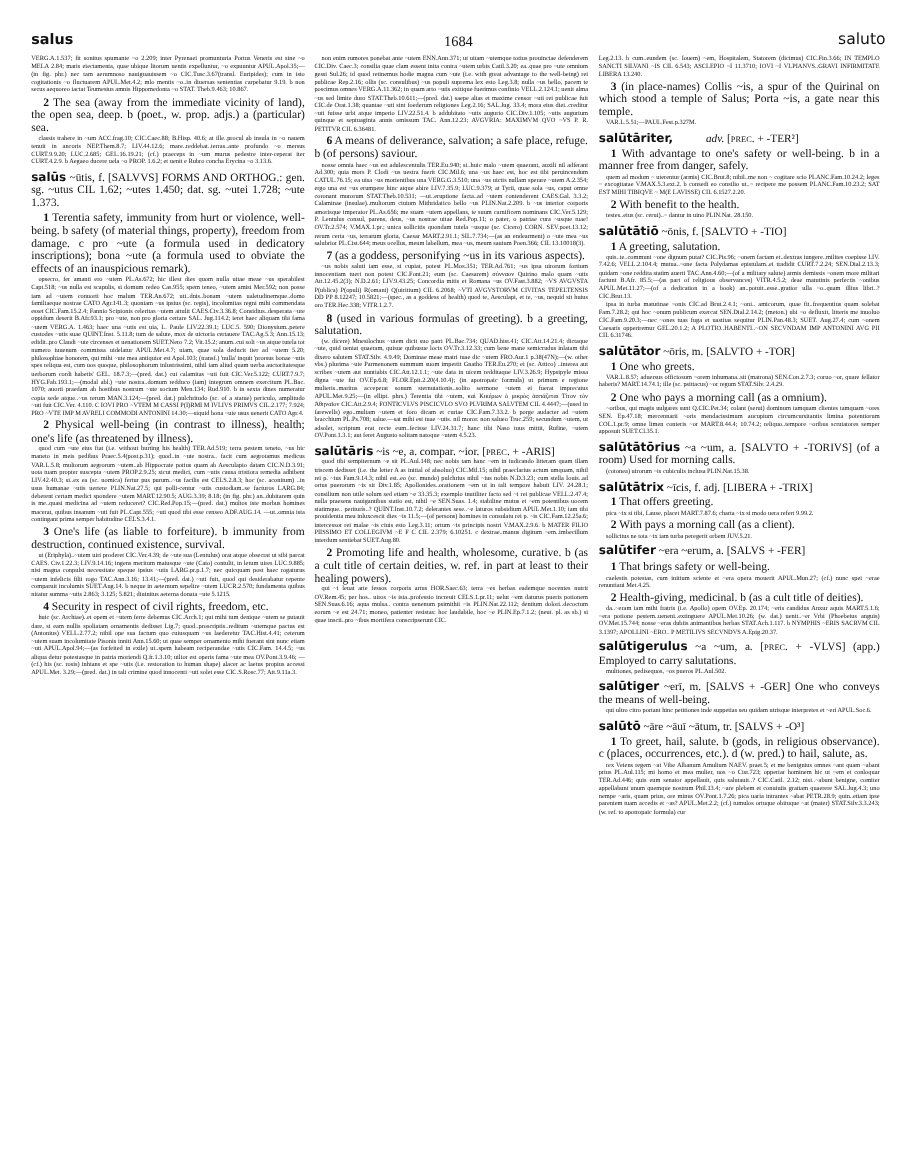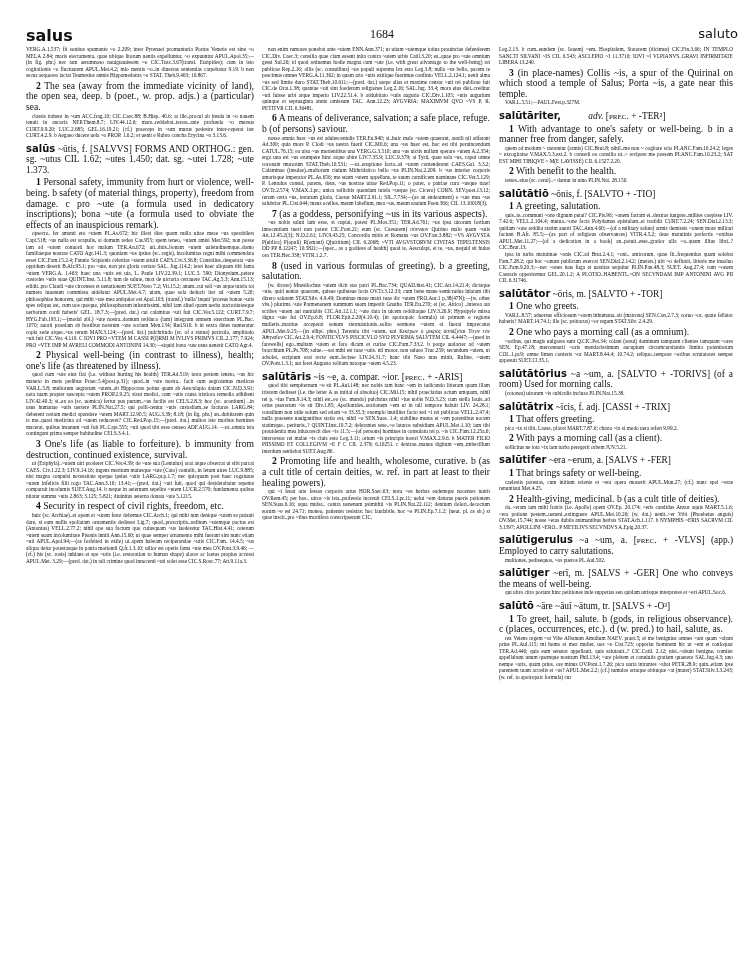--- a/index.html
+++ b/index.html
@@ -1,18 +1,18 @@
 <!DOCTYPE html>
 <html><head>
 <meta charset="utf-8">
 <style>
   html, body { margin: 0; padding: 0; background: #ffffff; }
   body { width: 750px; height: 963px; overflow: hidden; position: relative; color: #111; font-family: "DejaVu Serif", serif; }
   .running-head { position: absolute; top: 26px; left: 26px; right: 12px; height: 16px; }
-  .rh-left { position: absolute; left: 0; top: 0; font-family: "DejaVu Sans", sans-serif; font-weight: bold; font-size: 16px; }
+  .rh-left { position: absolute; left: 0; top: 0; font-family: "DejaVu Sans", sans-serif; font-weight: bold; font-size: 12px; }
   .rh-center { position: absolute; left: 0; right: 0; text-align: center; top: 1px; font-family: "Liberation Serif", serif; font-size: 12px; }
   .rh-right { position: absolute; right: 0; top: 0; font-family: "DejaVu Sans", sans-serif; font-weight: normal; font-size: 13px; }
   .col { position: absolute; top: 46px; width: 228px; font-family: "Liberation Serif", serif; text-align: justify; }
   .col1 { left: 26px; }
   .col2 { left: 262px; }
   .col3 { left: 499px; width: 234px; }
   .cite { font-size: 5.3px; line-height: 6.55px; margin: 0; hyphens: auto; }
   .sense { font-size: 9.6px; line-height: 10.6px; margin: 2px 0 0 0; text-indent: 10px; }
   .sense .num { font-weight: bold; }
   .entry { margin-top: 5px; }
@@ -31,21 +31,21 @@
   <span class="rh-right">saluto</span>
 </div>
 
 <div class="col col1">
   <p class="cite">VERG.A.1.537; fit sonitus spumante ~o 2.209; inter Pyrenaei promunturia Portus Veneris est sine ~o MELA 2.84; maris eiectamenta, quae ubique litorum uentis expelluntur, ~o expuuntur APUL.Apol.35;—(in fig. phr.) nec tam aerumnoso nauiguauissem ~o CIC.Tusc.3.67(transl. Euripides); cum in isto cogitationis ~o fluctuarem APUL.Met.4.2; mlo mentis ~o..in diuersas sententias carpebatur 9.19. b non secus aequoreo iactat Teumesius amnis Hippomedonta ~o STAT. Theb.9.463; 10.867.</p>
   <p class="sense"><span class="num">2</span> <span>The sea (away from the immediate vicinity of land), the open sea, deep. b (poet., w. prop. adjs.) a (particular) sea.</span></p>
   <p class="cite cite-indent">classis trahere in ~um ACC.frag.10; CIC.Caec.88; B.Hisp. 40.6; at ille..procul ab insula in ~o nauem tenuit in ancoris NEP.Them.8.7; LIV.44.12.6; mare..reddebat..terras..ante profundo ~o mersus CURT.9.9.20; LUC.2.685; GEL.16.19.21; (cf.) praeceps in ~um murus pedestre inter-ceperat iter CURT.4.2.9. b Aegaeo ducere uela ~o PROP. 1.6.2; et uenit e Rubro concha Erycina ~o 3.13.6.</p>
 
   <div class="entry">
     <p class="head"><span class="hw">salūs</span> <span>~ūtis, f.</span> <span class="etym">[SALVVS]</span> <span>FORMS AND ORTHOG.: gen. sg. ~utus CIL 1.62; ~utes 1.450; dat. sg. ~utei 1.728; ~ute 1.373.</span></p>
-    <p class="sense"><span class="num">1</span> <span>Personal safety, immunity from hurt or violence, well-being. b safety (of material things, property), freedom from damage. c pro ~ute (a formula used in dedicatory inscriptions); bona ~ute (a formula used to obviate the effects of an inauspicious remark).</span></p>
+    <p class="sense"><span class="num">1</span> <span>Terentia safety, immunity from hurt or violence, well-being. b safety (of material things, property), freedom from damage. c pro ~ute (a formula used in dedicatory inscriptions); bona ~ute (a formula used to obviate the effects of an inauspicious remark).</span></p>
     <p class="cite cite-indent">opsecro, fer amanti ero ~utem PL.As.672; hic illest dies quom nulla uitae meae ~us sperabilest Capt.518; ~us nulla est scapulis, si domum redeo Cas.955; spem teneo, ~utem amisi Mer.592; non posse iam ad ~utem conuorti hoc malum TER.An.672; uti..dnis..bonam ~utem ualetudinemque..domo familiaeque nostrae CATO Agr.141.3; quoniam ~us ipsius (sc. regis), incolumitas regni mihi commendata esset CIC.Fam.15.2.4; Fannio Scipionis celeritas ~utem attulit CAES.Civ.3.36.8; Considius..desperata ~ute oppidum deserit B.Afr.93.1; pro ~ute, non pro gloria certare SAL. Jug.114.2; ieret haec aliquam tibi fama ~utem VERG.A. 1.463; haec una ~utis est uia, L. Paule LIV.22.39.1; LUC.5. 590; Dionysium..petere custodes ~utis suae QUINT.Inst. 5.11.8; tum de salute, mox de uictoria certauere TAC.Ag.5.3; Ann.15.13; edidit..pro Claudi ~ute circenses et uenationem SUET.Nero 7.2; Vit.15.2; anum..cui soli ~us atque tutela tot numero iuuenum commissa uidelatur APUL.Met.4.7; uiam, quae sola deducit iter ad ~utem 5.20; philosophiae honorem, qui mihi ~ute mea antiquior est Apol.103; (transf.) 'nulla' inquit 'prorsus bonae ~utis spes reliqua est, cum uos quoque, philosophorum inlustrissimi, nihil iam aliud quam uerba auctoritatesque uerborum cordi habetis' GEL. 18.7.3;—(pred. dat.) cui calamitas ~uti fuit CIC.Ver.5.122; CURT.7.9.7; HYG.Fab.193.1;—(modal abl.) ~ute nostra..domum redduco (iam) integrum omnem exercitum PL.Bac. 1070; auorti praedam ab hostibus nostrum ~ute socium Men.134; Rud.910. b in sexta dines numeratur copia sede atque..~us rerum MAN.3.124;—(pred. dat.) pulchritudo (sc. of a statue) periculo, amplitudo ~uti fuit CIC.Ver. 4.110. C IOVI PRO ~VTEM M CASSI P(I)RMI M IVLIVS PRIMVS CIL.2.177; 7.924; PRO ~VTE IMP M AVRELI COMMODI ANTONINI 14.30;—siquid bona ~ute usus uenerit CATO Agr.4.</p>
     <p class="sense"><span class="num">2</span> <span>Physical well-being (in contrast to illness), health; one's life (as threatened by illness).</span></p>
     <p class="cite cite-indent">quod cum ~ute eius fiat (i.e. without hurting his health) TER.Ad.519; terra pestem teneto, ~us hic maneto in meis pedibus Praec.5.4(post.p.31); quod..in ~ute nostra.. facit cum aegrotamus medicus VAR.L.5.8; multorum aegrorum ~utem..ab Hippocrate potius quam ab Aesculapio datam CIC.N.D.3.91; uota tuam propter suscepta ~utem PROP.2.9.25; sicut medici, cum ~utis causa tristiora remedia adhibent LIV.42.40.3; si..ex ea (sc. uomica) fertur pus purum..~us facilis est CELS.2.8.3; hoc (sc. aconitum) ..in usus humanae ~utis uertere PLIN.Nat.27.5; qui polli-centur ~utis custodiam..se facturos LARG.84; deberent certam medici spondere ~utem MART.12.90.5; AUG.3.39; 8.18; (in fig. phr.) an..dubitarem quin is me..quasi medicina ad ~utem reduceret? CIC.Red.Pop.15;—(pred. dat.) multos iste morbus homines macerat, quibus insanum ~uti fuit PL.Capt.555; ~uti quod tibi esse censeo ADF.AUG.14. —ut..omnia ista contingant prima semper habitudine CELS.3.4.1.</p>
     <p class="sense"><span class="num">3</span> <span>One's life (as liable to forfeiture). b immunity from destruction, continued existence, survival.</span></p>
     <p class="cite cite-indent">ut (Eriphyla)..~utem uiri proderet CIC.Ver.4.39; de ~ute sua (Lentulus) orat atque obsecrat ut sibi parcat CAES. Civ.1.22.3; LIV.9.14.16; ingens meritum maiusque ~ute (Cato) contulit, in letum uires LUC.9.885; nisi magna conpulsi necessitate speque ipsius ~utis LARG.pr.p.1.7; nec quicquam post haec rogaturus ~utem infelicis filii rogo TAC.Ann.3.16; 13.41;—(pred. dat.) ~uti fuit, quod qui desiderabatur repente comparuit incolumis SUET.Aug.14. b neque in aeternum sepelire ~utem LUCR.2.570; fundamenta quibus nitatur summa ~utis 2.863; 3.125; 5.821; diuinitus aeterna donata ~ute 5.1215.</p>
     <p class="sense"><span class="num">4</span> <span>Security in respect of civil rights, freedom, etc.</span></p>
     <p class="cite cite-indent">huic (sc. Archiae)..et opem et ~utem ferre debemus CIC.Arch.1; qui mihi tum denique ~utem se putauit dare, si eam nullis spoliatam ornamentis dedisset Lig.7; quod..proscriptis..reditum ~utemque pactus est (Antonius) VELL.2.77.2; nihil ope sua factum quo cuiusquam ~us laederetur TAC.Hist.4.41; ceterum ~utem suam incolumitate Pisonis inniti Ann.15.60; ut quae semper ornamento mihi fuerant sint nunc etiam ~uti APUL.Apol.94;—(as forfeited in exile) ut..spem habeam reciperandae ~utis CIC.Fam. 14.4.5; ~us aliqua detur potestasque in patria moriendi Q.fr.1.3.10; uilior est operis fama ~ute mea OV.Pont.3.9.46; —(cf.) his (sc. rosis) inhians et spe ~utis (i.e. restoration to human shape) alacer ac laetus propius accessi APUL.Met. 3.29;—(pred. dat.) in tali crimine quod innocenti ~uti solet esse CIC.S.Rosc.77; Att.9.11a.3.</p>
   </div>
 </div>
 
@@ -93,21 +93,21 @@
     <p class="sense"><span class="num">2</span> <span>One who pays a morning call (as a omnium).</span></p>
     <p class="cite cite-indent">~oribus, qui magis uulgares sunt Q.CIC.Pet.34; colant (serui) dominum tamquam clientes tamquam ~ores SEN. Ep.47.18; mercennarii ~oris mendacissimum aucupium circumcursitantis limina potentiorum COL.1.pr.9; omne limen conteris ~or MART.8.44.4; 10.74.2; reliquo..tempore ~oribus scrutatores semper apposuit SUET.Cl.35.1.</p>
   </div>
 
   <div class="entry">
     <p class="head"><span class="hw">salūtātōrius</span> <span>~a ~um, a.</span> <span class="etym">[SALVTO + -TORIVS]</span> <span>(of a room) Used for morning calls.</span></p>
     <p class="cite cite-indent">(cotonea) uirorum ~is cubiculis inclusa PLIN.Nat.15.38.</p>
   </div>
 
   <div class="entry">
-    <p class="head"><span class="hw">salūtātrix</span> <span>~īcis, f. adj.</span> <span class="etym">[CASSI + -TRIX]</span></p>
+    <p class="head"><span class="hw">salūtātrix</span> <span>~īcis, f. adj.</span> <span class="etym">[LIBERA + -TRIX]</span></p>
     <p class="sense"><span class="num">1</span> <span>That offers greeting.</span></p>
     <p class="cite cite-indent">pica ~ix si tibi, Lause, placet MART.7.87.6; charta ~ix si modo uera refert 9.99.2.</p>
     <p class="sense"><span class="num">2</span> <span>With pays a morning call (as a client).</span></p>
     <p class="cite cite-indent">sollicitus ne tota ~ix iam turba peregerit orbem JUV.5.21.</p>
   </div>
 
   <div class="entry">
     <p class="head"><span class="hw">salūtifer</span> <span>~era ~erum, a.</span> <span class="etym">[SALVS + -FER]</span></p>
     <p class="sense"><span class="num">1</span> <span>That brings safety or well-being.</span></p>
     <p class="cite cite-indent">caelestis potestas, cum initium sciente et ~era opera mouerit APUL.Mun.27; (cf.) nunc spei ~erae renuntiaui Met.4.25.</p>

